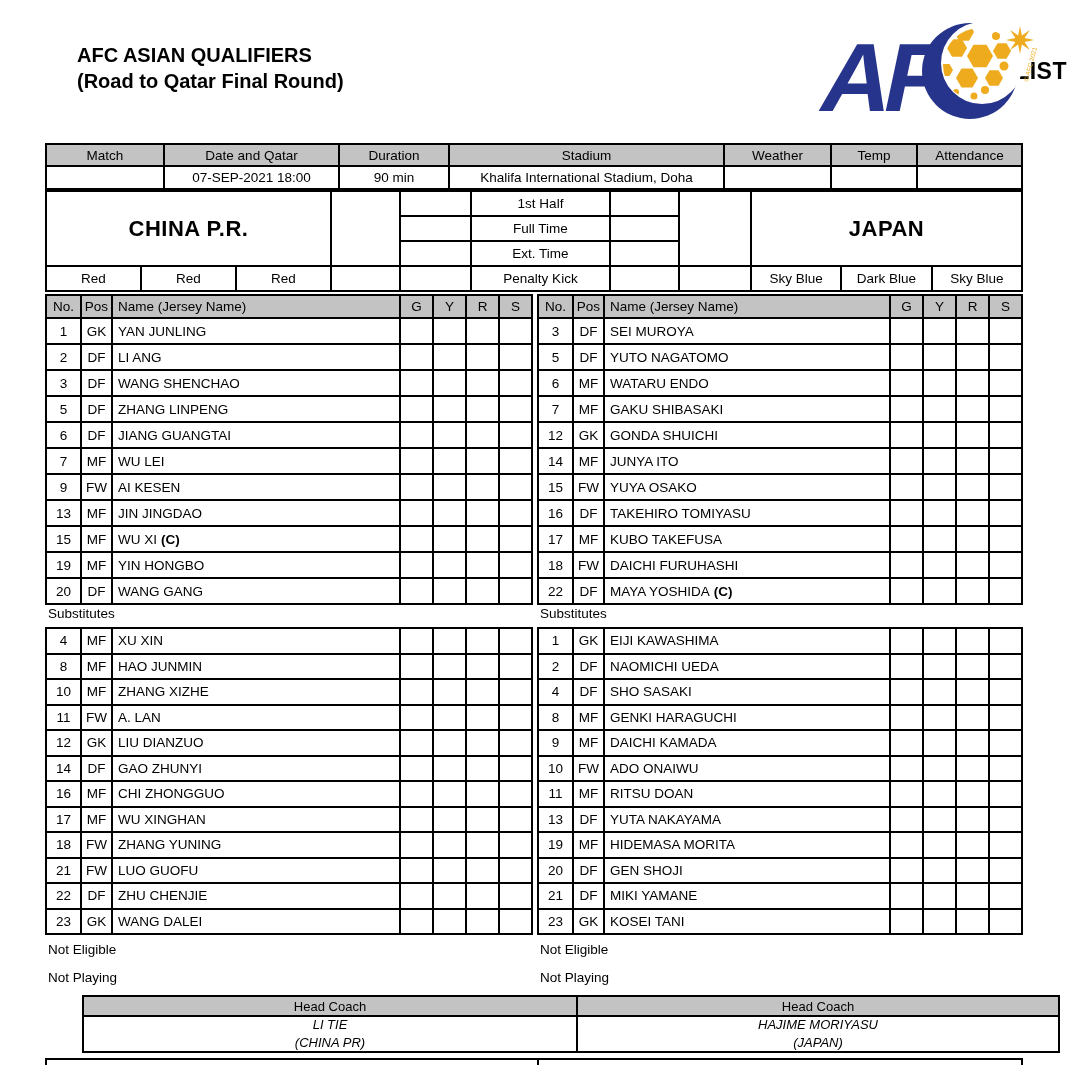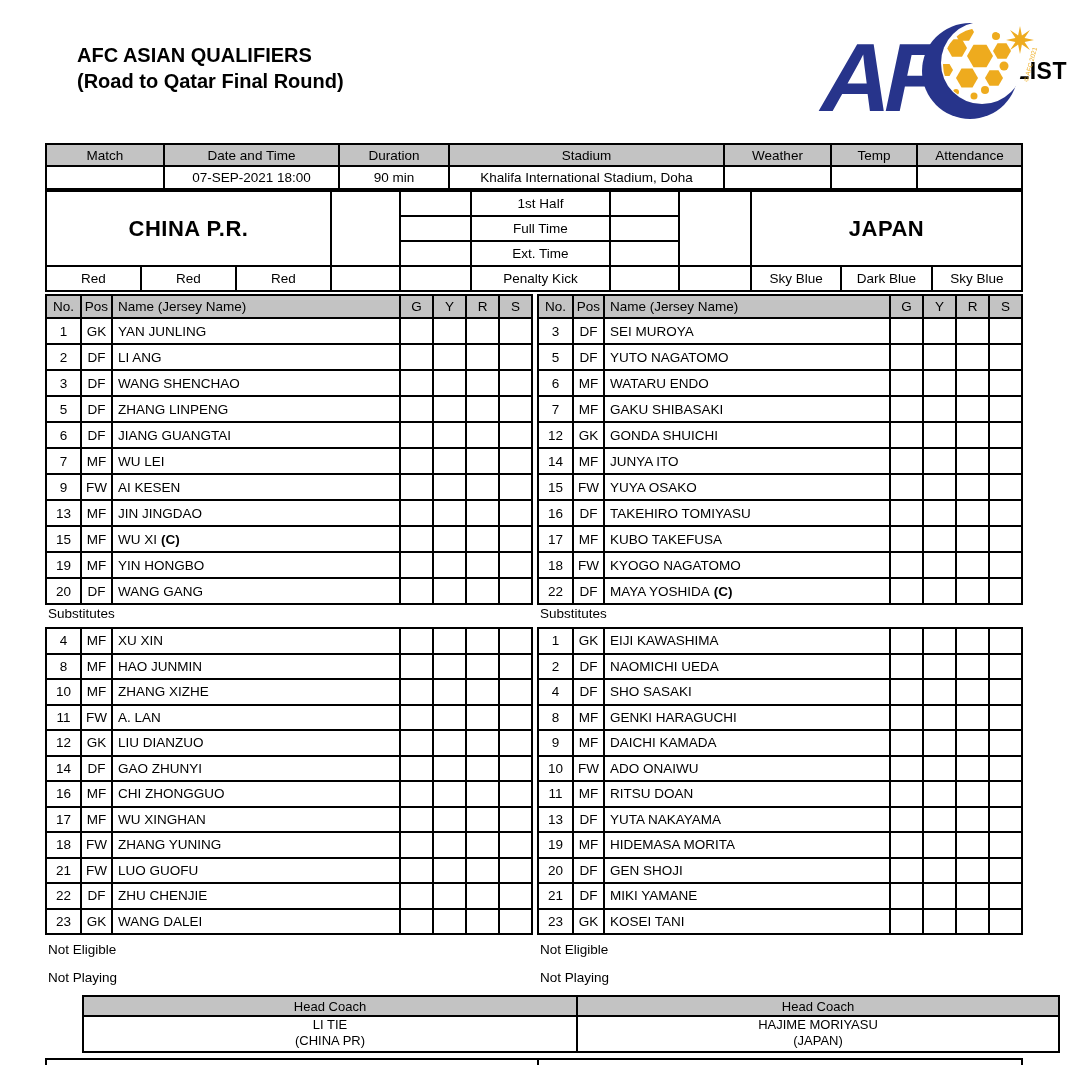--- a/index.html
+++ b/index.html
@@ -61,22 +61,22 @@
   
   .side-label{position:absolute;font-size:13.5px;}
 
   
   #coach{left:45px;top:995px;width:978px;height:58px;display:flex;margin-left:37px;}
   .coach-col{display:flex;flex-direction:column;box-sizing:border-box;border-left:2px solid #000;}
   .coach-col:first-child{border-left:none;width:492px;}
   .coach-col:last-child{flex:1;}
   .coach-head{height:20px;flex:0 0 20px;background:#c3c3c3;border-bottom:2px solid #000;
               display:flex;align-items:center;justify-content:center;font-size:13px;box-sizing:border-box;}
-  .coach-body{flex:1;display:flex;flex-direction:column;align-items:center;justify-content:flex-start;
-              font-size:13px;line-height:16px;text-align:center;}
+  .coach-body{flex:1;display:flex;flex-direction:column;align-items:center;justify-content:space-between;
+              font-size:13px;line-height:16px;text-align:center;font-style:italic;}
 
   
   #sliver{position:absolute;left:45px;top:1058px;width:978px;height:7px;border:2px solid #000;
           border-bottom:none;box-sizing:border-box;}
   #sliver .vdiv{position:absolute;left:490px;top:0;bottom:0;border-left:2px solid #000;}
 </style>
 </head>
 <body>
 
 <div class="page">
@@ -114,21 +114,21 @@
       <circle cx="190" cy="18" r="4"></circle>
       <circle cx="150" cy="74" r="3"></circle>
     </g>
     <polygon fill="#eeab1e" points="228,22 218.6,23.9 223.9,31.9 215.9,26.6 214,36 212.1,26.6 204.1,31.9 209.4,23.9 200,22 209.4,20.1 204.1,12.1 212.1,17.4 214,8 215.9,17.4 223.9,12.1 218.6,20.1"></polygon>
     <text transform="translate(222,64) rotate(-75)" font-family="Liberation Sans, sans-serif" font-size="6.5" fill="#eeab1e">© AFC 2021</text>
   </svg>
 
   <div id="match-table" class="blk">
     <div class="mt-row head">
       <div class="cell w-match">Match</div>
-      <div class="cell w-dt">Date and Time</div>
+      <div class="cell w-dt">Date and Qatar</div>
       <div class="cell w-dur">Duration</div>
       <div class="cell w-sta">Stadium</div>
       <div class="cell w-wea">Weather</div>
       <div class="cell w-tmp">Temp</div>
       <div class="cell w-att">Attendance</div>
     </div>
     <div class="mt-row">
       <div class="cell w-match"></div>
       <div class="cell w-dt">07-SEP-2021 18:00</div>
       <div class="cell w-dur">90 min</div>
@@ -422,21 +422,21 @@
         </div>
         <div class="cell cs"></div>
         <div class="cell cs"></div>
         <div class="cell cs"></div>
         <div class="cell cs"></div>
       </div>
       <div class="prow">
         <div class="cell cn">18</div>
         <div class="cell cp">FW</div>
         <div class="cell cname">
-          <span>KYOGO NAGATOMO</span>
+          <span>DAICHI FURUHASHI</span>
         </div>
         <div class="cell cs"></div>
         <div class="cell cs"></div>
         <div class="cell cs"></div>
         <div class="cell cs"></div>
       </div>
       <div class="prow">
         <div class="cell cn">22</div>
         <div class="cell cp">DF</div>
         <div class="cell cname">

